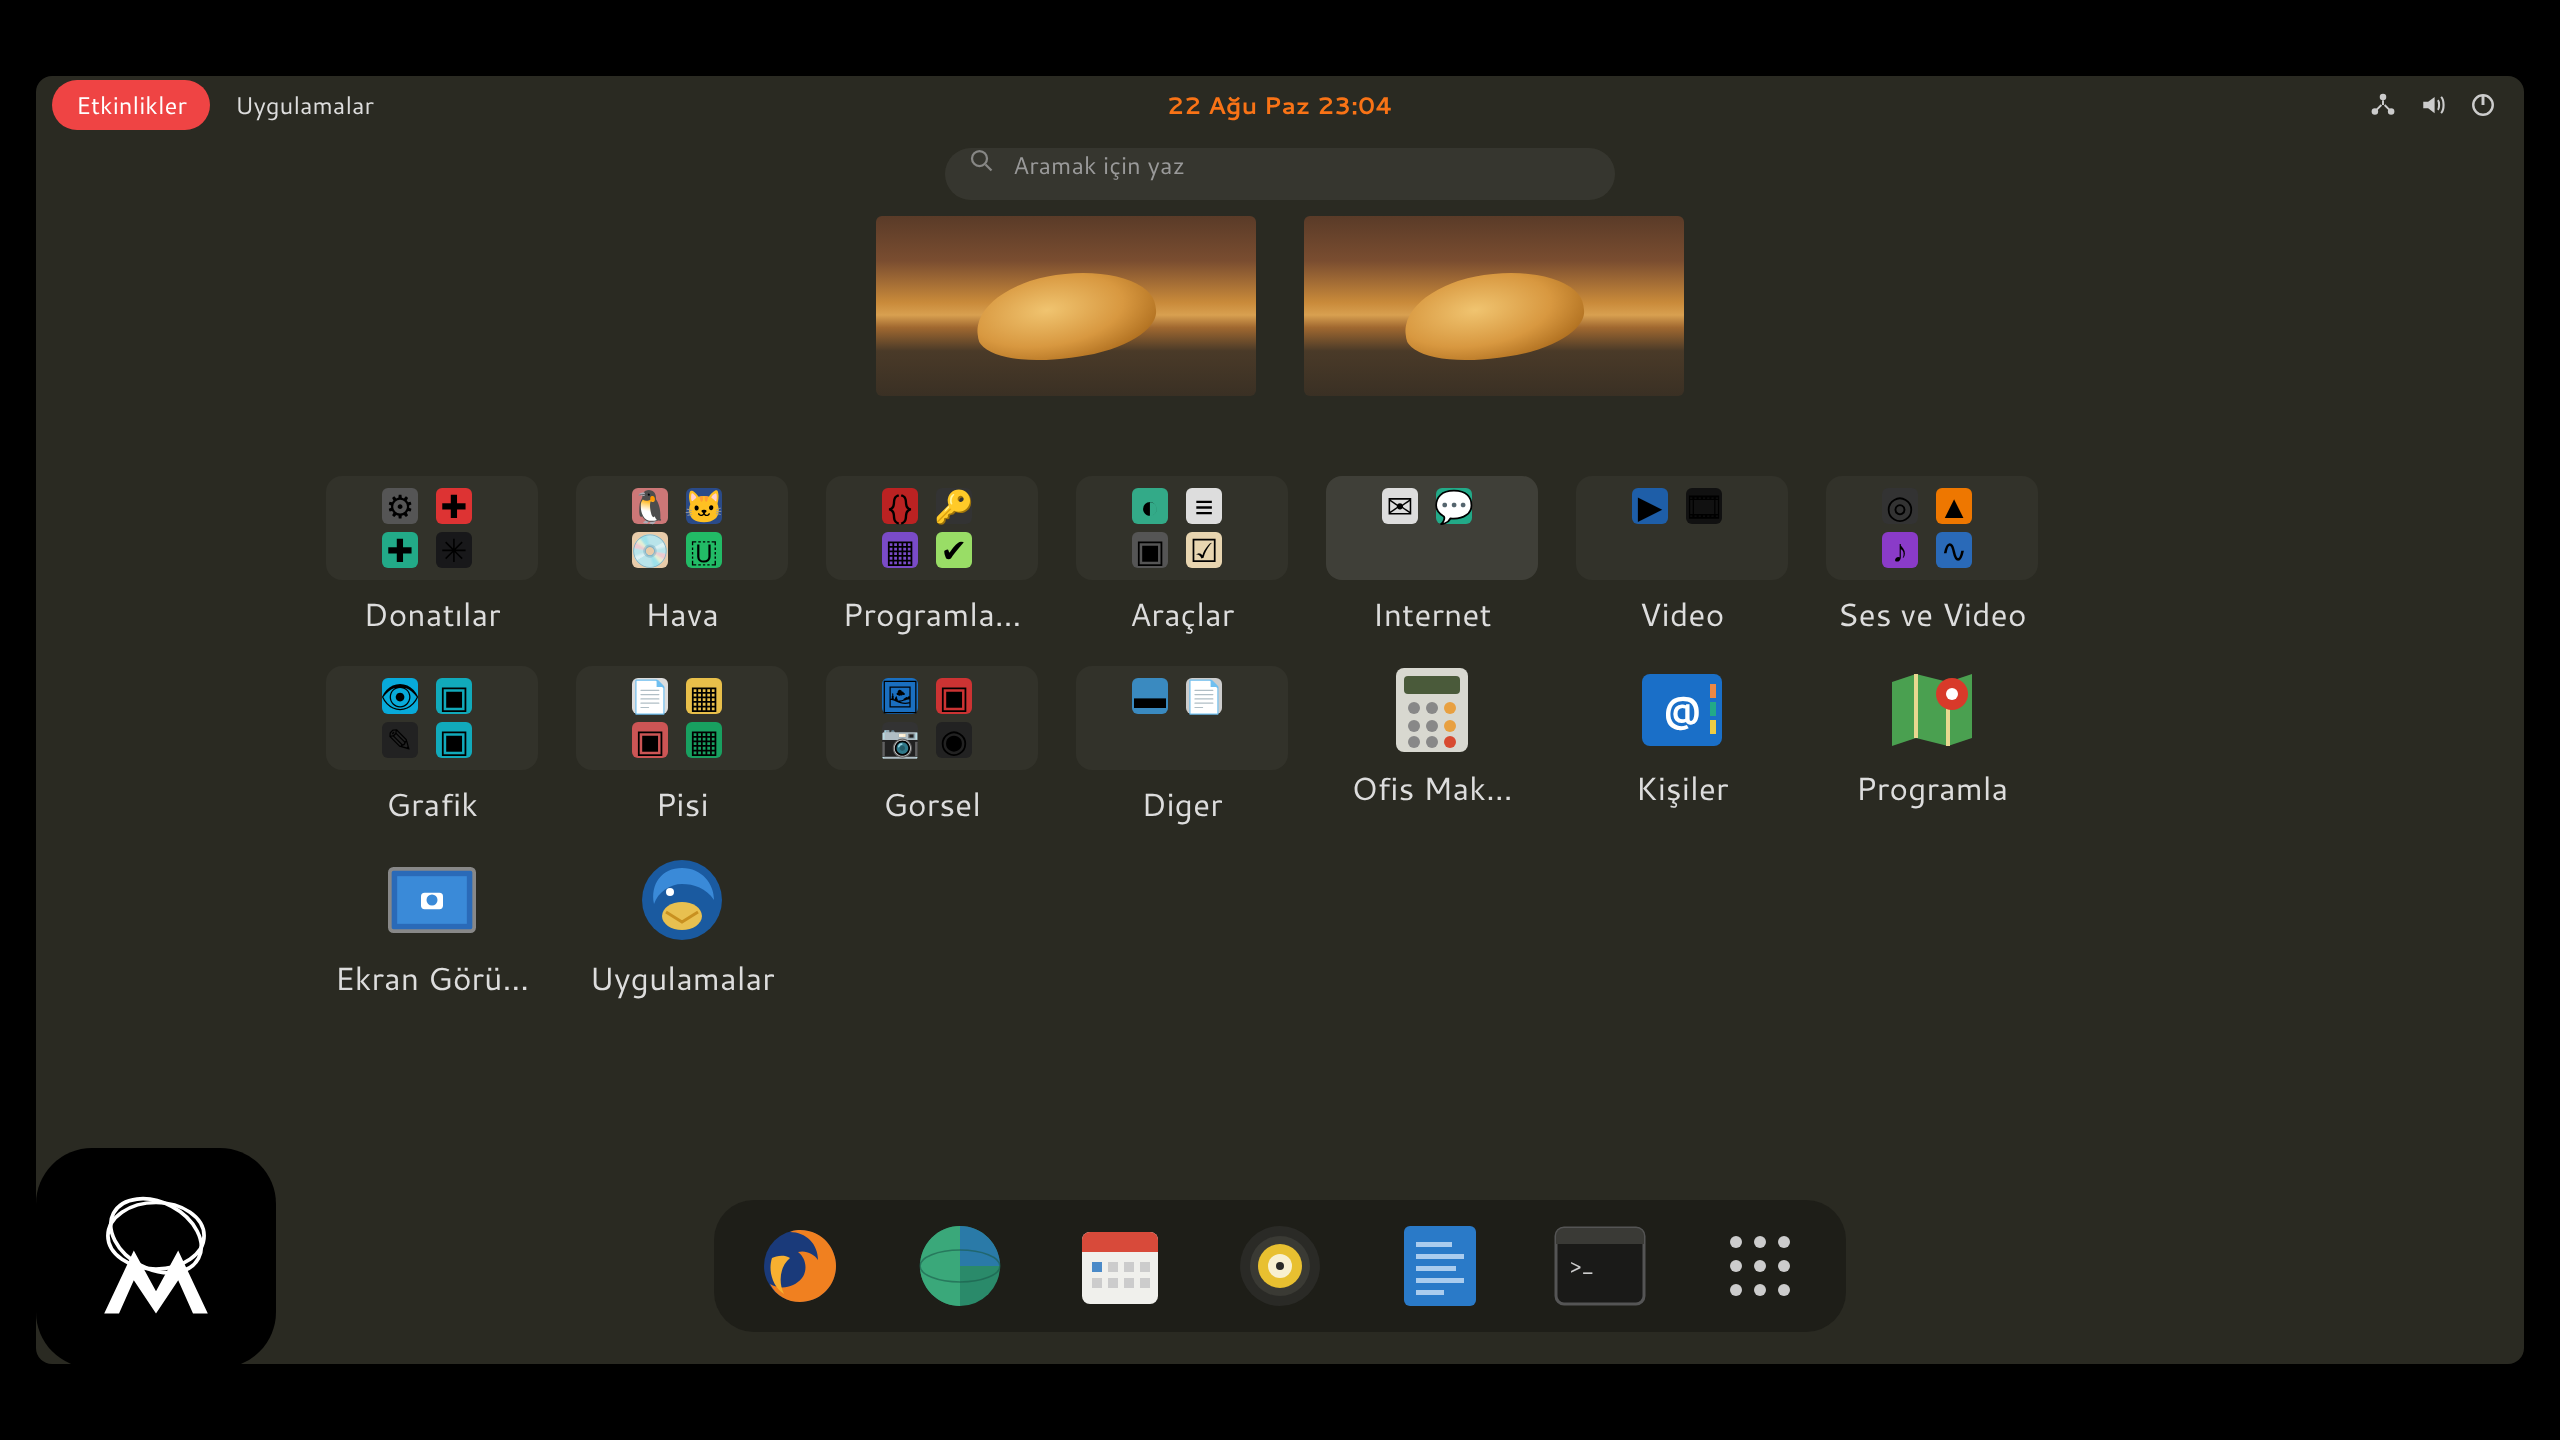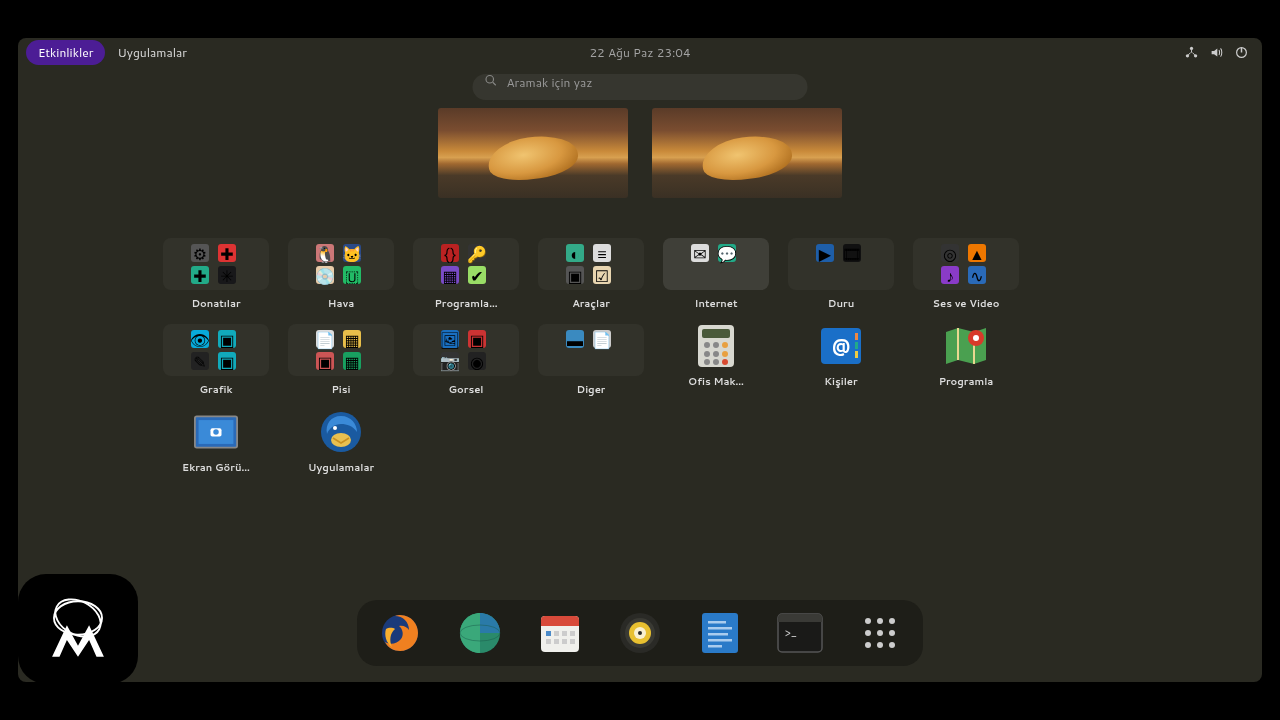--- a/index.html
+++ b/index.html
@@ -1,33 +1,33 @@
 <!DOCTYPE html>
 <html><head>
 <meta charset="utf-8">
 <style>
 *{margin:0;padding:0;box-sizing:border-box;font-family:Cantarell,Ubuntu,sans-serif;-webkit-font-smoothing:antialiased}
 body{width:1280px;height:720px;background:#000;overflow:hidden;position:relative}
 .desktop{position:absolute;left:18px;top:38px;width:1244px;height:644px;background:#2a2a22;border-radius:8px;overflow:hidden}
 .topbar{position:absolute;top:0;left:0;right:0;height:28px;display:flex;align-items:center;padding:0 8px;color:#ddd;font-size:12px;font-weight:500}
 .tp-left{display:flex;align-items:center;gap:0}
-.pill-active{background:#4c1d95;border-radius:14px;padding:4px 12px;color:#fff}
+.pill-active{background:#ef4444;border-radius:14px;padding:4px 12px;color:#fff}
 .pill-plain{padding:4px 12px;color:#ddd}
-.tp-center{position:absolute;left:50%;transform:translateX(-50%);color:#a3a3a3;font-weight:400}
+.tp-center{position:absolute;left:50%;transform:translateX(-50%);color:#f97316;font-weight:700}
 .tp-right{margin-left:auto;display:flex;align-items:center;gap:12px;padding-right:6px}
 .tray-icon{width:13px;height:13px;fill:#ccc}
 .search-wrap{position:absolute;top:36px;left:50%;transform:translateX(-50%);width:335px;height:26px;background:rgba(255,255,255,.06);border-radius:16px;display:flex;align-items:flex-start;gap:10px;padding:0 12px}
 .search-icon{width:12px;height:12px;opacity:.7}
 .search-ph{color:#999;font-size:12px}
 .thumbs{position:absolute;top:70px;left:50%;transform:translateX(-50%);display:flex;gap:24px}
 .thumb{width:190px;height:90px;border-radius:3px;background:linear-gradient(180deg,#5a3b28 0%,#7a4d30 25%,#c98a3a 48%,#d8a050 55%,#a06830 62%,#4a3a28 75%,#3a3024 100%);position:relative;overflow:hidden}
 .thumb::after{content:"";position:absolute;left:50%;top:55%;transform:translate(-50%,-50%) rotate(-8deg);width:90px;height:42px;background:radial-gradient(ellipse at 40% 40%,#f0c470,#d89840 50%,#b07020 80%);border-radius:50% 55% 48% 52%/60% 55% 45% 40%}
 .apps{position:absolute;top:200px;left:144px;width:980px;display:flex;flex-wrap:wrap;gap:14px 17px}
 .app-cell{width:108px;display:flex;flex-direction:column;align-items:center;gap:6px;cursor:pointer}
-.app-label{color:#ddd;font-size:10px;font-weight:700;white-space:nowrap;overflow:hidden;text-overflow:ellipsis;max-width:100%;}
+.app-label{color:#ddd;font-size:16px;font-weight:400;white-space:nowrap;overflow:hidden;text-overflow:ellipsis;max-width:100%;}
 .folder{width:106px;height:52px;background:rgba(255,255,255,.04);border-radius:8px;display:grid;grid-template-columns:1fr 1fr;grid-template-rows:1fr 1fr;gap:4px;padding:6px 28px}
 .folder.selected{background:rgba(255,255,255,.10)}
 .mini{width:18px;height:18px;border-radius:3px;display:flex;align-items:center;justify-content:center}
 .single-icon{width:44px;height:44px;border-radius:6px;display:flex;align-items:center;justify-content:center}
 .dock{position:absolute;bottom:16px;left:50%;transform:translateX(-50%);background:rgba(20,20,16,.55);border-radius:20px;padding:10px 20px;display:flex;align-items:center;gap:34px}
 .dock-item{width:46px;height:46px;border-radius:8px;display:flex;align-items:center;justify-content:center;cursor:pointer}
 .wm{position:absolute;left:18px;bottom:36px;width:120px;height:110px;background:#000;border-radius:28px;display:flex;align-items:center;justify-content:center}
 .wm svg{width:74px;height:74px}
 
 .c-gear{background:#555}.c-red{background:#d33}.c-grn{background:#2a8}.c-puz{background:#18181a}
@@ -130,21 +130,21 @@
         </div>
       <div class="app-label">Internet</div>
     </div>
     <div class="app-cell">
       <div class="folder">
           <div class="mini c-blu">▶</div>
           <div class="mini c-film">🎞</div>
           <div class="mini"></div>
           <div class="mini"></div>
         </div>
-      <div class="app-label">Duru</div>
+      <div class="app-label">Video</div>
     </div>
     <div class="app-cell">
       <div class="folder">
           <div class="mini c-obs">◎</div>
           <div class="mini c-vlc">▲</div>
           <div class="mini c-prp">♪</div>
           <div class="mini c-wav">∿</div>
         </div>
       <div class="app-label">Ses ve Video</div>
     </div>

